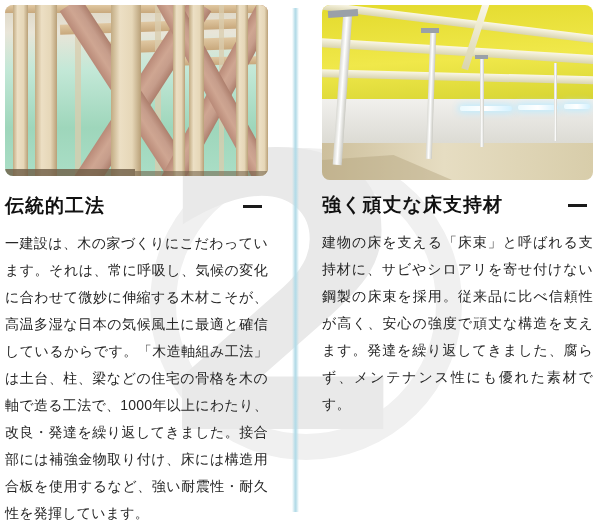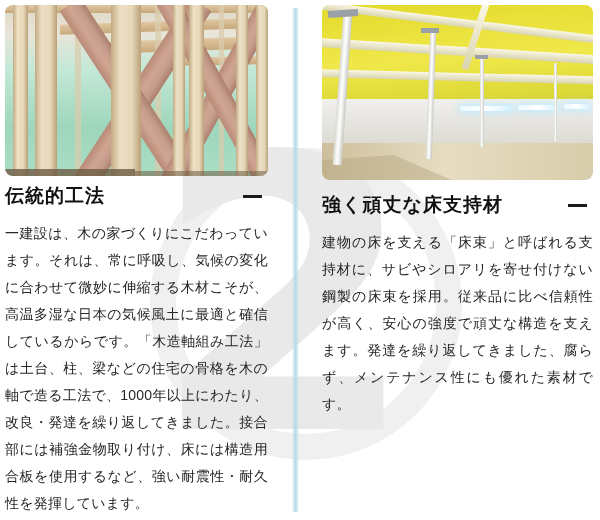--- a/index.html
+++ b/index.html
@@ -27,21 +27,21 @@
   
   .col{position:absolute;top:5px;z-index:2;}
   .col-left{left:5px;width:263px;}
   .col-right{left:322px;width:271px;}
   .photo{
     position:relative;width:100%;overflow:hidden;border-radius:8px;
   }
   .photo-left{height:171px;background:linear-gradient(180deg,#ddd6c4 0%,#e9e5d8 16%,#c3e8d7 38%,#9ed6bb 72%,#aadec6 100%);}
   .photo-right{height:175px;}
   .head-row{display:flex;align-items:center;justify-content:space-between;}
-  .col-left .head-row{margin-top:9px;}
+  .col-left .head-row{margin-top:19px;}
   .col-right .head-row{margin-top:14px;gap:45px;}
   .sec-title{
     font-size:19px;font-weight:bold;color:#111111;letter-spacing:1px;line-height:22px;
   }
   .minus{
     width:19px;height:3px;background:#1a1a1a;border:none;padding:0;cursor:pointer;flex:0 0 auto;margin-right:6px;
   }
   .sec-body{
     margin-top:13px;font-size:14px;line-height:27px;color:#262626;
     text-align:justify;letter-spacing:0.2px;

